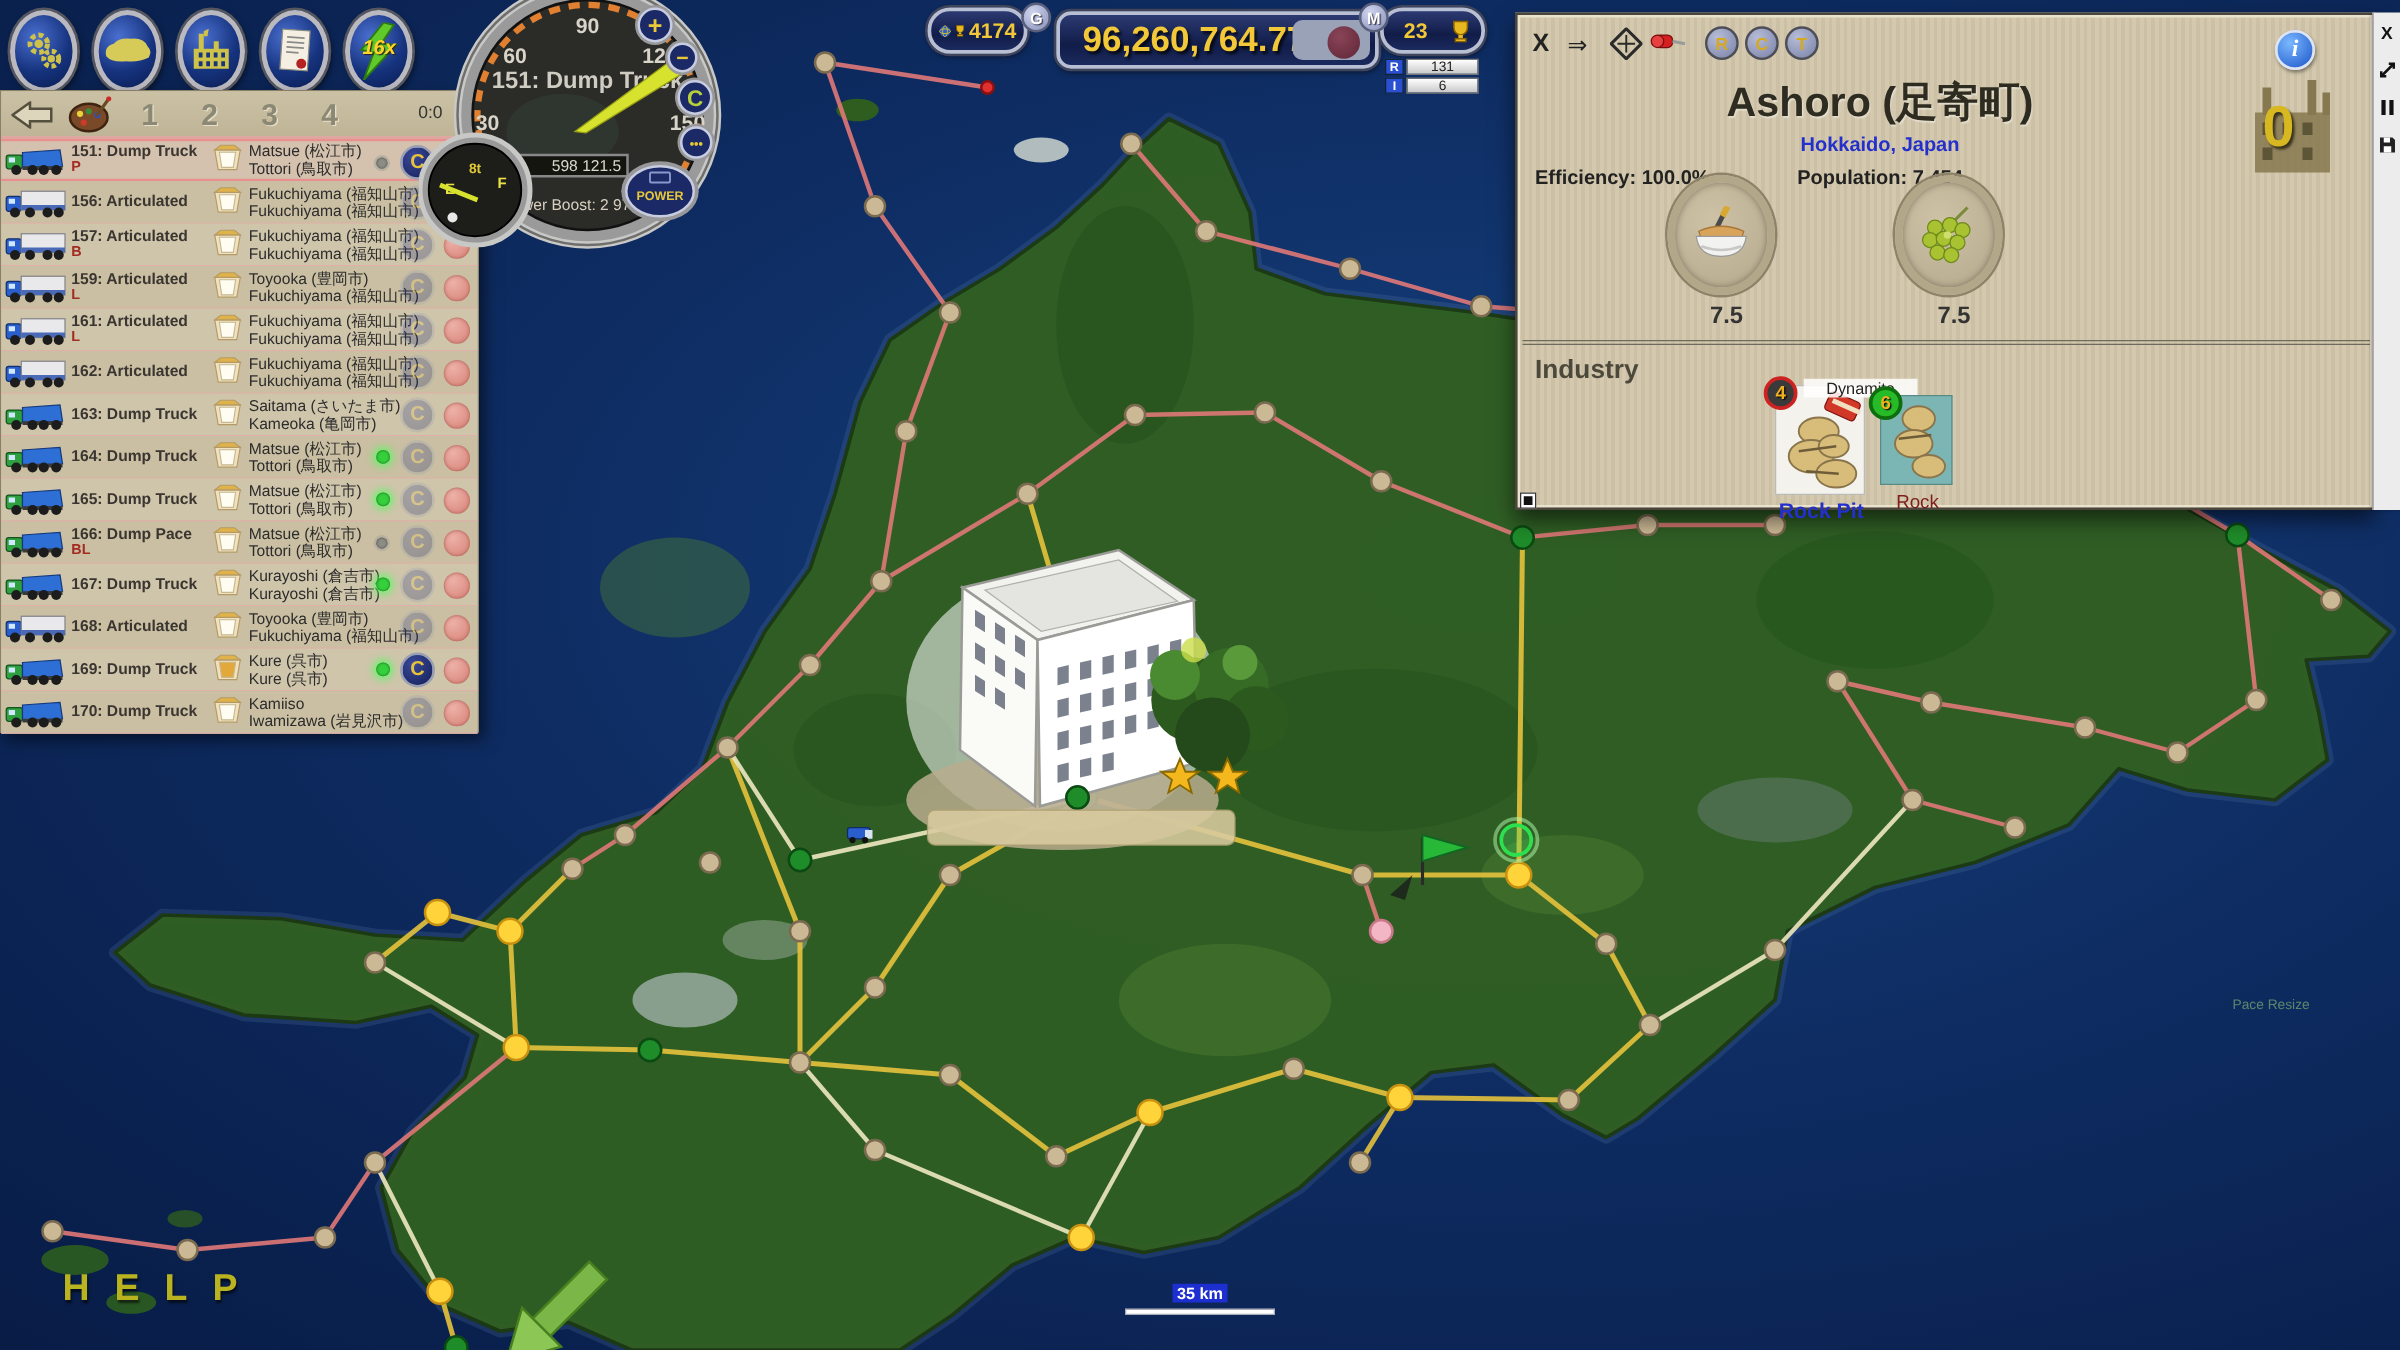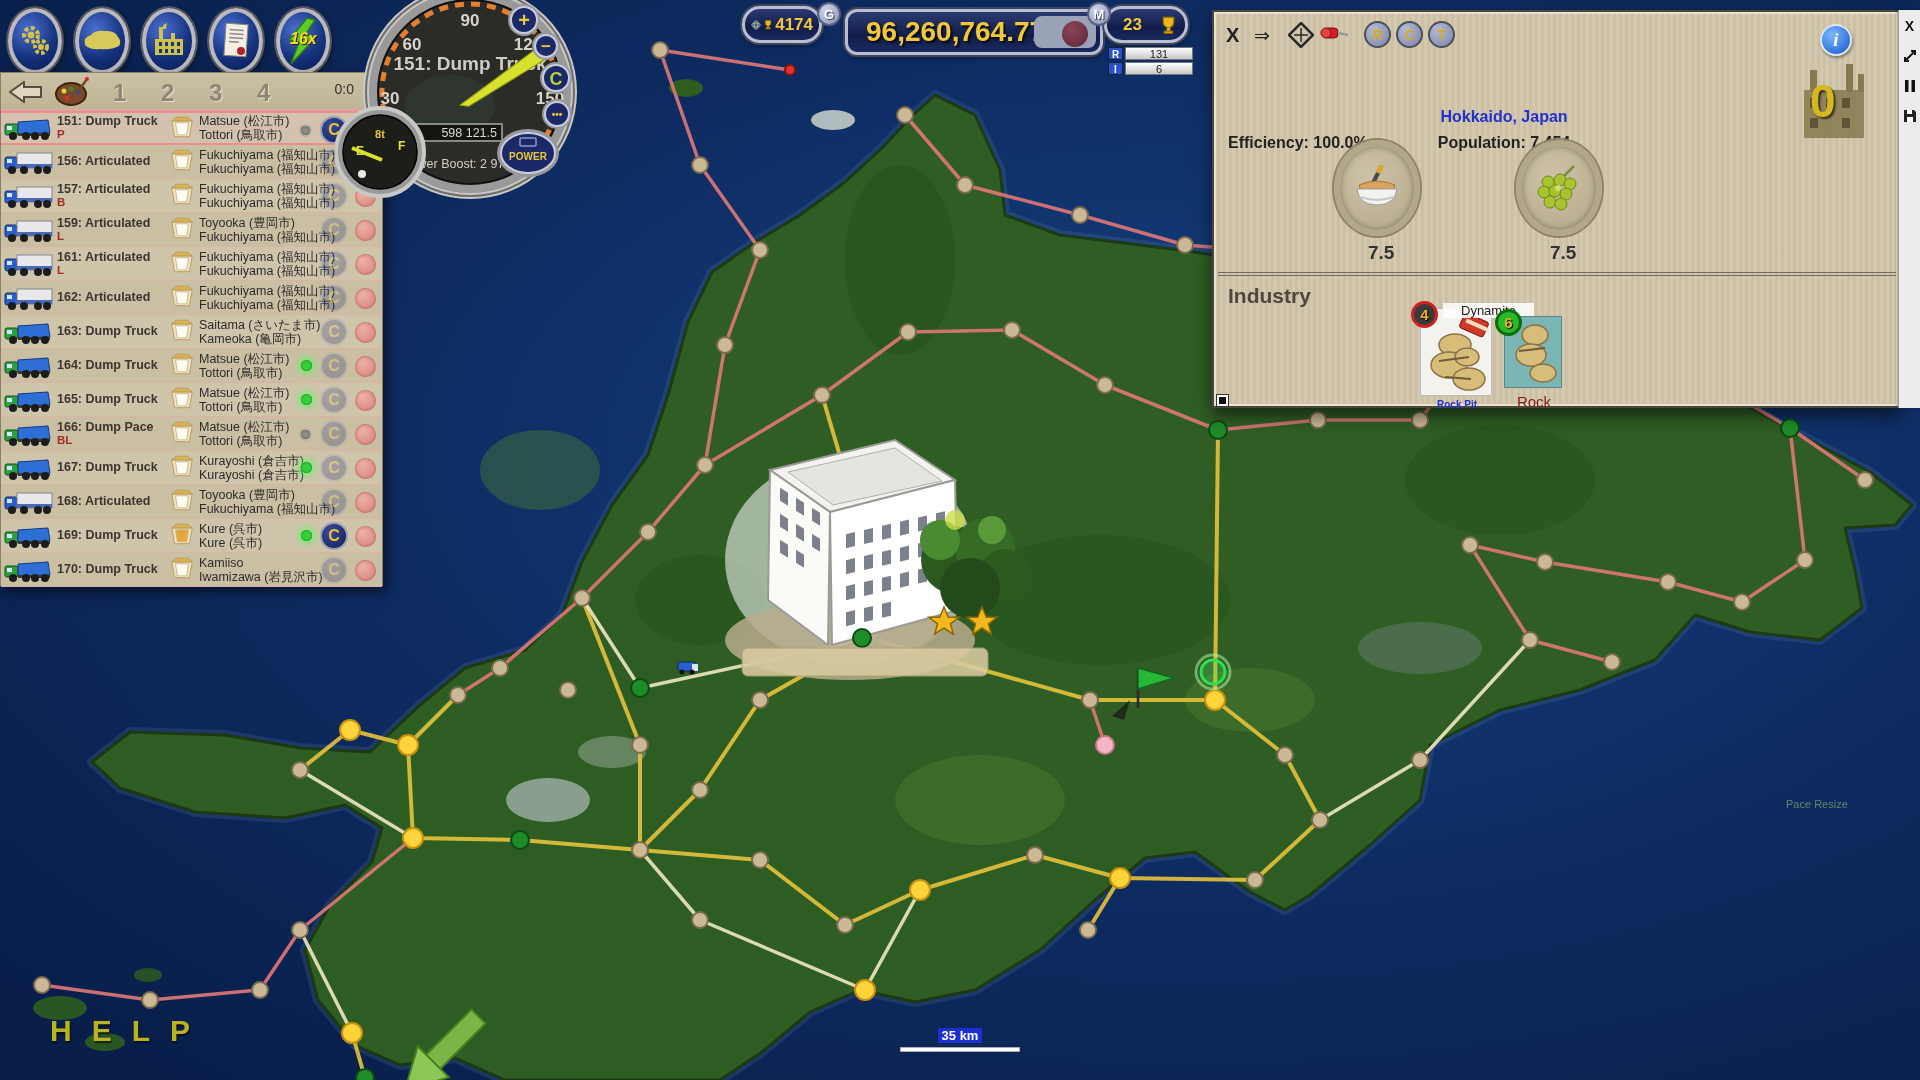--- a/index.html
+++ b/index.html
@@ -56,21 +56,21 @@
     border:3px solid #b9bfd2; box-shadow: 0 0 0 2px #40455c, 1px 2px 5px rgba(0,0,0,.6);
     color:#f2c838; font-weight:bold; display:flex; align-items:center; }
   .badge { position:absolute; width:24px; height:24px; border-radius:50%;
     background: radial-gradient(circle at 35% 30%, #d0d5ee, #8891bb);
     border:2px solid #5a5f7c; color:#fff; font-weight:bold; font-size:13px;
     display:flex; align-items:center; justify-content:center; z-index:5;
     text-shadow:1px 1px 1px #334; }
   .mini-row { position:absolute; display:flex; align-items:center; height:14px; }
   .mini-key { width:15px; height:13px; background:#2a4fd0; color:#fff; font-size:10px;
     font-weight:bold; text-align:center; line-height:13px; border:1px solid #123; }
-  .mini-val { width:68px; height:13px; margin-left:2px; text-align:center; font-size:11px;
+  .mini-val { width:58px; height:13px; margin-left:2px; text-align:center; font-size:11px;
     color:#222; background:linear-gradient(#ffffff,#c8c8c8); border:1px solid #777; }
 
   
   #city-panel { left:1212px; top:10px; width:688px; height:398px;
     background:
       repeating-linear-gradient(90deg, rgba(255,255,255,.05) 0 3px, rgba(0,0,0,.03) 3px 6px),
       #d2c6aa;
     border:2px solid #4a463c; box-shadow: inset 0 0 0 2px #e9e2cc, 0 8px 16px rgba(0,0,0,.55); }
   .ct-btn { position:absolute; width:27px; height:27px; border-radius:50%;
     background: radial-gradient(circle at 35% 30%, #b6bcd6, #7a82a8);
@@ -947,20 +947,21 @@
       <line x1="18" y1="13" x2="28" y2="15" stroke="#9a9a9a" stroke-width="2.5"></line>
     </svg>
     <div class="ct-btn" style="left:150px;top:9px">R</div>
     <div class="ct-btn" style="left:182px;top:9px">C</div>
     <div class="ct-btn" style="left:214px;top:9px">T</div>
     <div style="position:absolute;left:606px;top:12px;width:32px;height:32px;border-radius:50%;
          background:radial-gradient(circle at 35% 30%, #7ab8ff, #1a54c8);border:2px solid #dde4f4;
          color:#fff;font-family:'Liberation Serif',serif;font-style:italic;font-weight:bold;font-size:19px;
          display:flex;align-items:center;justify-content:center;box-shadow:1px 2px 3px rgba(0,0,0,.4)">i</div>
 
+    <div id="cp-title">Ashoro (足寄町)</div>
     <div id="cp-region">Hokkaido, Japan</div>
     <div id="cp-eff">Efficiency: 100.0%</div>
     <div id="cp-pop">Population: 7,454</div>
 
     <div style="position:absolute;left:582px;top:48px;width:76px;height:84px">
       <svg width="76" height="84" viewBox="0 0 76 84">
         <rect x="8" y="30" width="60" height="48" fill="#86784f" opacity=".85"></rect>
         <rect x="14" y="10" width="7" height="22" fill="#86784f"></rect>
           <rect x="50" y="4" width="7" height="28" fill="#86784f"></rect>
         <rect x="62" y="14" width="6" height="18" fill="#86784f"></rect>
@@ -1015,21 +1016,21 @@
         <rect x="40" y="8" width="26" height="16" rx="3" transform="rotate(24 53 16)" fill="#d23828" stroke="#7a1410"></rect>
         <rect x="44" y="13" width="24" height="4" transform="rotate(24 53 16)" fill="#f0e0c0"></rect>
         <g fill="#d8bd7a" stroke="#8a744a" stroke-width="1.5">
           <ellipse cx="34" cy="36" rx="16" ry="11"></ellipse>
             <ellipse cx="28" cy="56" rx="18" ry="13"></ellipse>
           <ellipse cx="48" cy="70" rx="16" ry="11"></ellipse>
             <ellipse cx="46" cy="48" rx="12" ry="9"></ellipse>
         </g>
         <path d="M18,52 l30,-4 M24,68 l26,2" stroke="#6e5c38" stroke-width="2" fill="none"></path>
       </svg>
-      <div style="position:absolute;left:0;top:90px;width:72px;text-align:center;font-size:10px;
+      <div style="position:absolute;left:0;top:90px;width:72px;text-align:center;font-size:17px;
            font-weight:bold;color:#2330cc">Rock Pit</div>
     </div>
 
     <div style="position:absolute;left:290px;top:304px;width:58px;height:72px;background:#7cb6b4;
          border:1px solid #5a8a88">
       <div class="ind-badge" style="left:-10px;top:-8px;background:#28bb28;border:3px solid #0e6e0e">6</div>
       <svg width="58" height="72" viewBox="0 0 58 72">
         <g fill="#d8bd7a" stroke="#8a744a" stroke-width="1.5">
           <ellipse cx="30" cy="18" rx="13" ry="10"></ellipse>
             <ellipse cx="26" cy="38" rx="15" ry="11"></ellipse>

